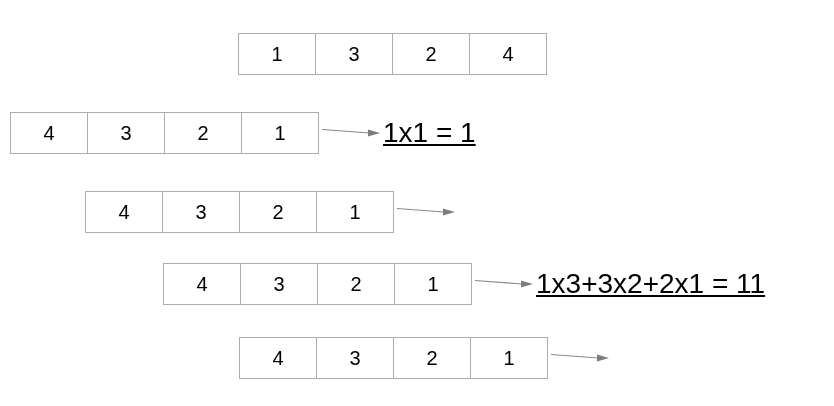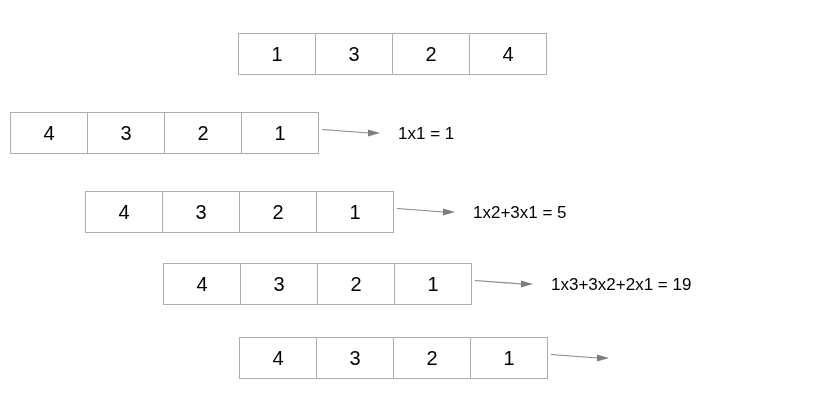--- a/index.html
+++ b/index.html
@@ -46,24 +46,25 @@
     display: flex;
     align-items: center;
     height: 42px;
   }
   .arrow {
     margin-left: 2px;
     flex: 0 0 auto;
     display: block;
   }
   .formula {
-    margin-left: 17px;
-    font-size: 17px;
+    margin-left: 2px;
+    font-size: 28px;
     white-space: nowrap;
     line-height: 1;
+    text-decoration: underline;
   }
 </style>
 </head>
 <body>
 
 <div class="canvas">
 
   <div class="array-box abs" style="left:238px; top:33px;">
     <div class="cell">1</div>
     <div class="cell">3</div>
@@ -89,35 +90,34 @@
     <div class="array-box">
       <div class="cell">4</div>
       <div class="cell">3</div>
       <div class="cell">2</div>
       <div class="cell">1</div>
     </div>
     <svg class="arrow" width="60" height="14" viewBox="0 0 60 14">
       <line x1="1" y1="3.5" x2="48" y2="7" stroke="#8a8a8a" stroke-width="1.2"></line>
       <polygon points="47,3.5 59,7 47,10.5" fill="#7d7d7d"></polygon>
     </svg>
-    <span class="formula">1x2+3x1 = 5</span>
   </div>
 
   <div class="step" style="left:163px; top:263px;">
     <div class="array-box">
       <div class="cell">4</div>
       <div class="cell">3</div>
       <div class="cell">2</div>
       <div class="cell">1</div>
     </div>
     <svg class="arrow" width="60" height="14" viewBox="0 0 60 14">
       <line x1="1" y1="3.5" x2="48" y2="7" stroke="#8a8a8a" stroke-width="1.2"></line>
       <polygon points="47,3.5 59,7 47,10.5" fill="#7d7d7d"></polygon>
     </svg>
-    <span class="formula">1x3+3x2+2x1 = 19</span>
+    <span class="formula">1x3+3x2+2x1 = 11</span>
   </div>
 
   <div class="step" style="left:239px; top:337px;">
     <div class="array-box">
       <div class="cell">4</div>
       <div class="cell">3</div>
       <div class="cell">2</div>
       <div class="cell">1</div>
     </div>
     <svg class="arrow" width="60" height="14" viewBox="0 0 60 14">

